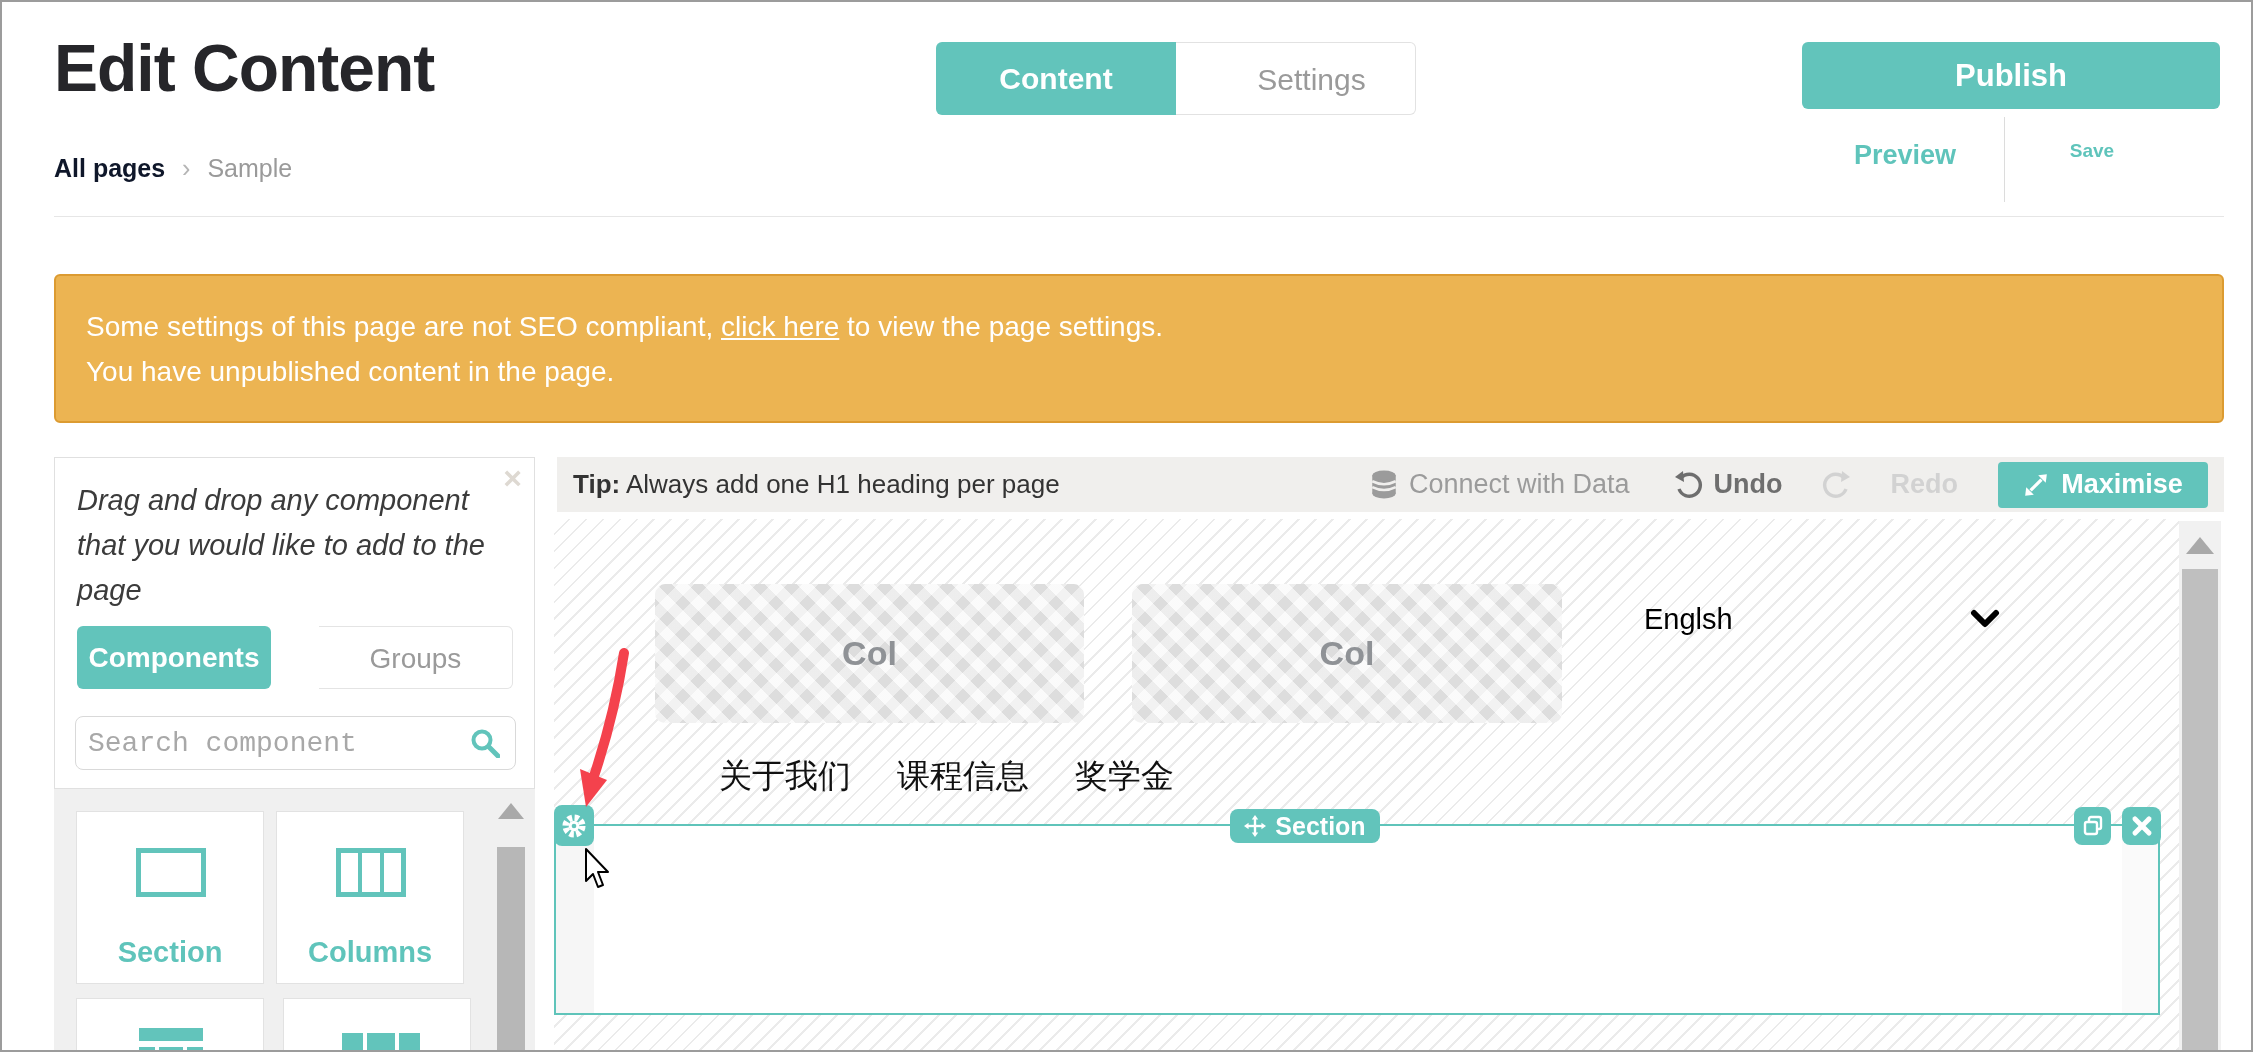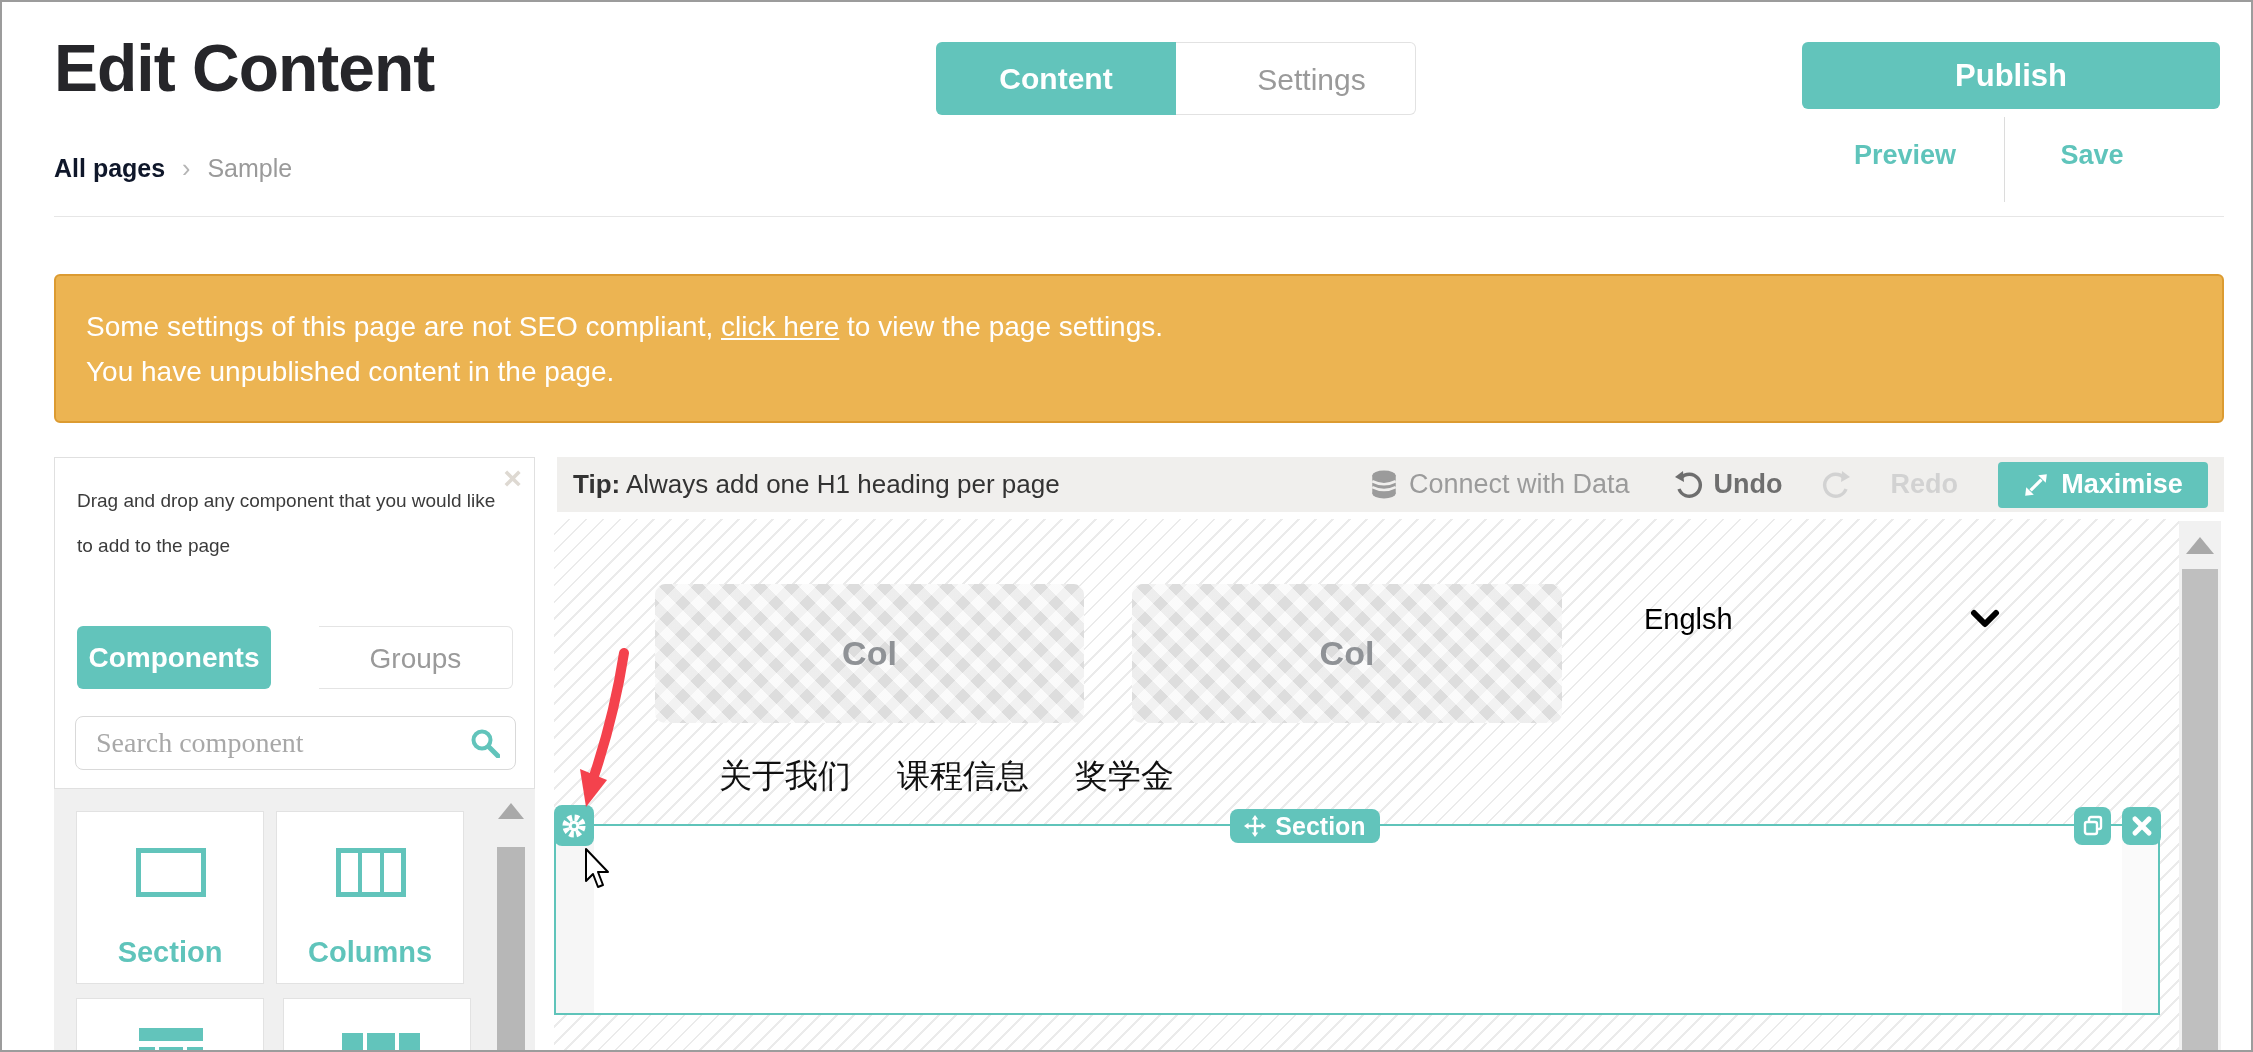--- a/index.html
+++ b/index.html
@@ -20,43 +20,43 @@
   .top-tab.active{ background:#62c4bb; color:#fff; font-weight:700; border-radius:6px 0 0 6px; }
   .top-tab.inactive{ background:#fff; color:#9a9a9a; border:1px solid #e2e2e2; border-left:none;
                      border-radius:0 6px 6px 0;padding-left:32px; }
 
   .publish-btn{ position:absolute; left:1800px; top:40px; width:418px; height:67px; background:#62c4bb;
                 border:none; border-radius:6px; color:#fff; font-size:31px; font-weight:700;
                 font-family:inherit; cursor:pointer; }
   .preview-link{ position:absolute; left:1838px; top:138px; width:130px; text-align:center;
                  color:#5fc4bb; font-size:27px; font-weight:700; cursor:pointer; }
   .save-link{ position:absolute; left:2040px; top:138px; width:100px; text-align:center;
-              color:#5fc4bb; font-size:27px; font-weight:700; cursor:pointer; }
+              color:#5fc4bb; font-size:19px; font-weight:700; cursor:pointer; }
   .ps-divider{ position:absolute; left:2002px; top:115px; width:1px; height:85px; background:#dcdcdc; }
 
   
   .banner{ position:absolute; left:52px; top:272px; width:2170px; height:149px; background:#ecb452;
            border:2px solid #dc9b31; border-radius:6px; display:flex; flex-direction:column;
            justify-content:center; padding-left:30px; color:#fff; font-size:28px; line-height:45px; }
   .banner a{ color:#fff; text-decoration:underline; cursor:pointer; }
 
   
   .side-card{ position:absolute; left:52px; top:455px; width:481px; height:332px; background:#fff;
               border:1px solid #e0e0e0; }
   .side-close{ position:absolute; right:12px; top:2px; font-size:32px; font-weight:700; color:#ded9d2; cursor:pointer; }
-  .side-intro{ position:absolute; left:22px; top:20px; width:430px; font-size:19px; line-height:45px; color:#3b3b3b; }
+  .side-intro{ position:absolute; left:22px; top:20px; width:430px; font-size:29px; line-height:45px; color:#3b3b3b;font-style:italic; }
   .side-tabs{ position:absolute; left:22px; top:168px; width:436px; height:63px; display:flex; }
   .side-tab{ width:218px; height:63px; line-height:63px; text-align:center; font-size:28px; cursor:pointer;
              white-space:nowrap; overflow:hidden; }
   .side-tab.active{ background:#62c4bb; color:#fff; font-weight:700; border-radius:6px; }
   .side-tab.inactive{ background:#fff; color:#9a9a9a; border:1px solid #e4e4e4; border-left:none;
                       border-radius:0 6px 6px 0;margin-left:48px; }
   .search-wrap{ position:absolute; left:20px; top:258px; width:441px; height:54px; }
   .search-input{ width:100%; height:100%; border:1px solid #d9d9d9; border-radius:8px; font-size:28px;
-                 color:#4d7c0f; padding:0 58px 0 20px; font-family:Liberation Serif, serif; outline:none; }
+                 color:#4d7c0f; padding:0 58px 0 12px; font-family:Liberation Mono, monospace; outline:none; }
   .search-input::placeholder{ color:#a8a8a8; }
   .search-icon{ position:absolute; right:16px; top:12px; width:30px; height:30px; }
 
   
   .comp-area{ position:absolute; left:52px; top:787px; width:481px; height:265px; background:#f0f0f0; overflow:hidden; }
   .tile{ position:absolute; width:188px; height:173px; background:#fff; border:1px solid #e2e2e2;
          cursor:grab; }
   .tile-label{ position:absolute; left:0; bottom:14px; width:100%; text-align:center; color:#5fc4bb;
                font-size:29px; font-weight:700; }
   .icon-section{ position:absolute; left:59px; top:36px; width:70px; height:49px; border:5px solid #62c4bb; }

